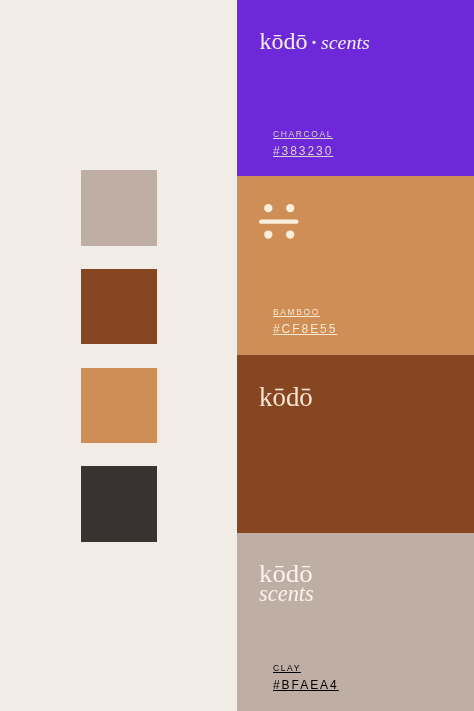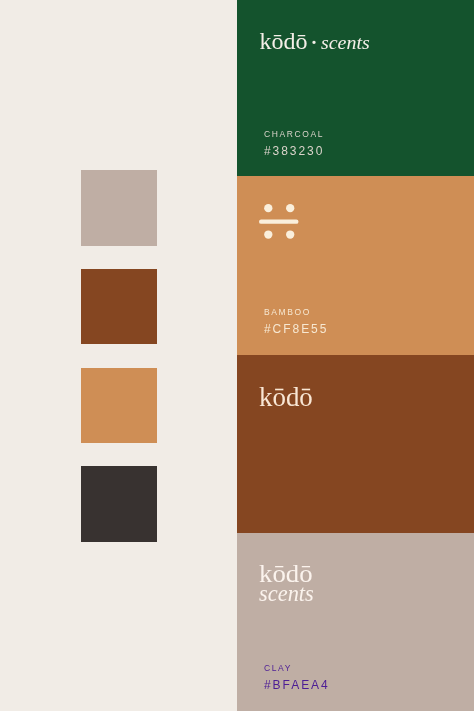--- a/index.html
+++ b/index.html
@@ -18,21 +18,21 @@
   .sw4{top:466px;height:75.5px;}
 
   
   #panels{position:absolute;left:237px;top:0;width:237px;height:711px;}
   .panel{position:absolute;left:0;width:237px;}
   .p1{top:0;height:176px;}
   .p2{top:176px;height:179px;}
   .p3{top:355px;height:178px;}
   .p4{top:533px;height:178px;}
 
-  .meta{position:absolute;left:27px;bottom:22.8px;transform:translateZ(0);}
+  .meta{position:absolute;left:36px;bottom:22.8px;transform:translateZ(0);text-decoration:underline;}
   .p1 .meta{bottom:21.8px;}
   .meta .name{font-size:8.5px;letter-spacing:1.6px;line-height:6px;}
   .meta .hex{font-size:12px;letter-spacing:1.95px;line-height:6px;margin-top:11px;}
 
   .wordmark{position:absolute;font-family:"Liberation Serif",serif;font-weight:400;
             transform:translateZ(0);}
 
   
   .lockup{left:22.4px;top:30.2px;font-size:24px;line-height:21px;letter-spacing:0px;white-space:nowrap;}
   .lockup .sep{font-size:27px;margin:0 0 0 2.0px;position:relative;top:2.4px;}
@@ -58,21 +58,21 @@
 
 <div id="board" style="background: rgb(241, 236, 230);">
 
   <div class="swatch sw1" style="background: rgb(191, 174, 164);"></div>
   <div class="swatch sw2" style="background: rgb(133, 70, 33);"></div>
   <div class="swatch sw3" style="background: rgb(207, 142, 85);"></div>
   <div class="swatch sw4" style="background: rgb(56, 50, 48);"></div>
 
   <div id="panels">
 
-    <div class="panel p1" style="background: #14532d; color: rgb(244, 239, 232);">
+    <div class="panel p1" style="background: #6d28d9; color: rgb(244, 239, 232);">
       <div class="wordmark lockup">
 <span>kōdō</span><span class="sep">·</span><em>scents</em>
       </div>
       <div class="meta" style="color: rgb(219, 212, 203);">
         <div class="name">CHARCOAL</div>
         <div class="hex">#383230</div>
       </div>
     </div>
 
     <div class="panel p2" style="background: rgb(207, 142, 85); color: rgb(250, 239, 220);">
@@ -91,20 +91,20 @@
 
     <div class="panel p3" style="background: rgb(133, 70, 33); color: rgb(249, 231, 213);">
       <div class="wordmark single"><span>kōdō</span></div>
     </div>
 
     <div class="panel p4" style="background: rgb(191, 174, 164); color: rgb(251, 243, 237);">
       <div class="wordmark stacked">
         <div class="l1"><span>kōdō</span></div>
         <em>scents</em>
       </div>
-      <div class="meta" style="color: #4c1d95;">
+      <div class="meta" style="color: #000000;">
         <div class="name">CLAY</div>
         <div class="hex">#BFAEA4</div>
       </div>
     </div>
 
   </div>
 </div>
 
 </body></html>

